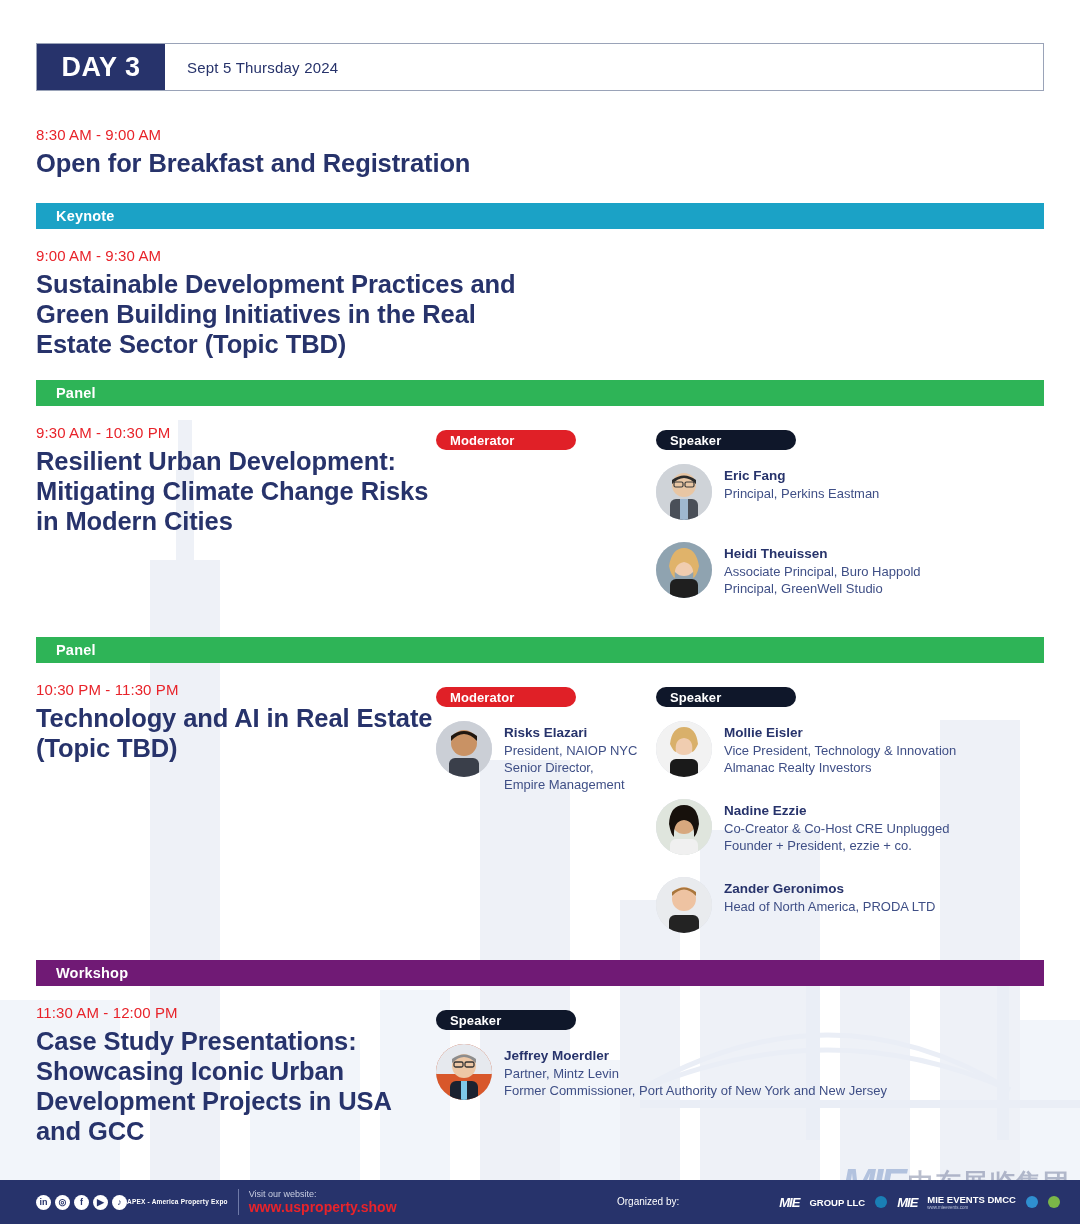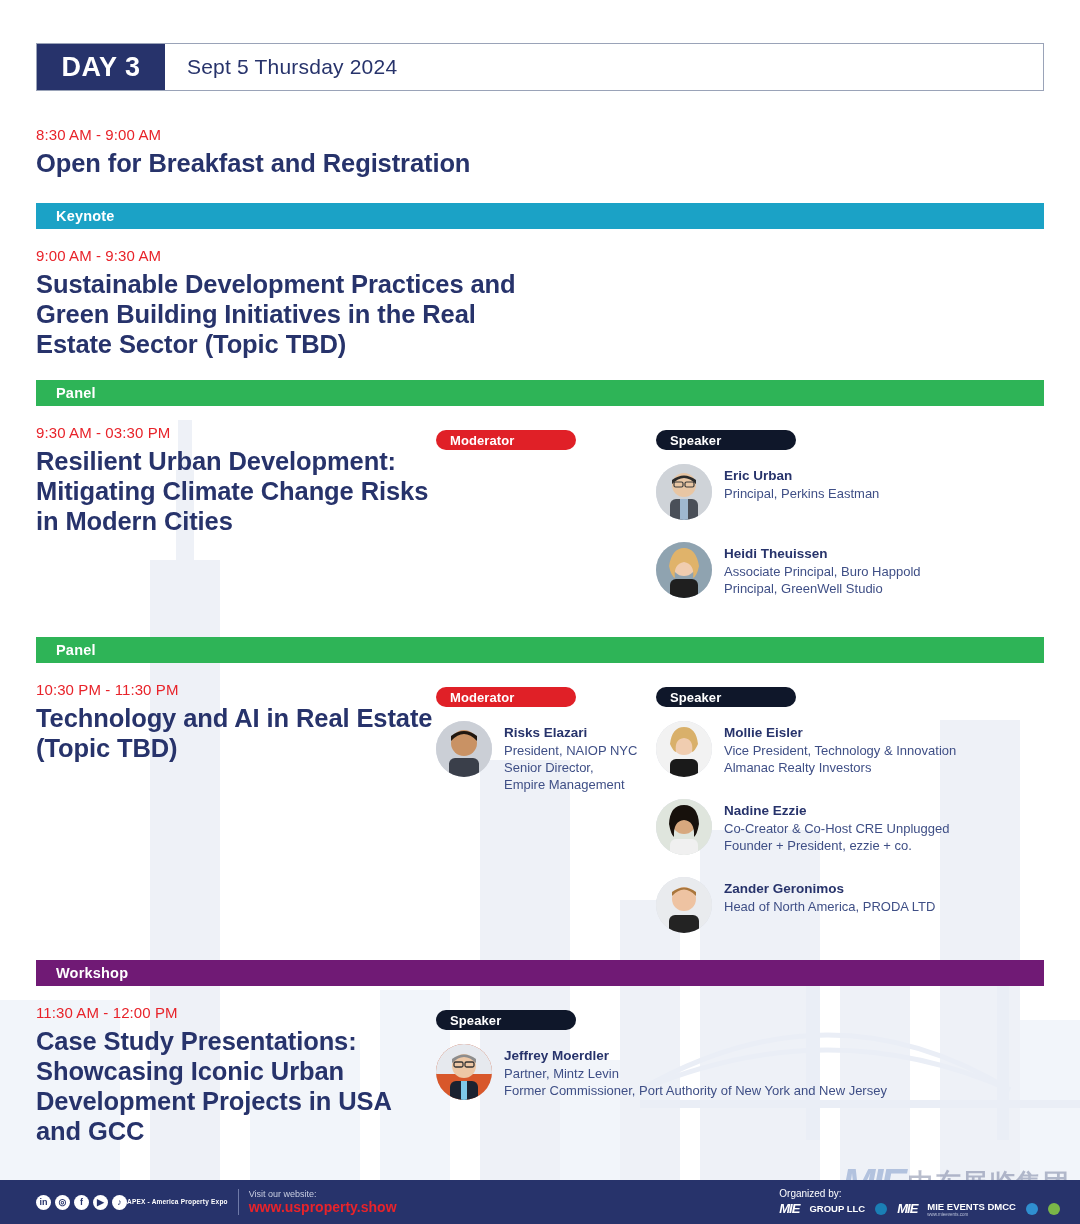--- a/index.html
+++ b/index.html
@@ -50,21 +50,21 @@
     justify-content: center;
     font-size: 27px;
     font-weight: bold;
     letter-spacing: 0.5px;
   }
   .header-date {
     display: flex;
     align-items: center;
     padding-left: 22px;
     color: #27336b;
-    font-size: 21px;
+    font-size: 15px;
     letter-spacing: 0.2px;
   }
 
   
   .session { position: absolute; left: 36px; width: 1008px; }
 
   .cat-banner {
     height: 26px;
     display: flex;
     align-items: center;
@@ -182,22 +182,22 @@
     margin: 0 10px;
   }
   .footer-web { line-height: 1.15; }
   .footer-web .wl1 { color: #c8cde0; font-size: 9px; }
   .footer-web .wl2 { color: #e8232a; font-size: 14px; font-weight: bold; }
 
   .footer-right {
     margin-left: auto;
     padding-right: 20px;
     display: flex;
-    flex-direction: column;
-    align-items: flex-start;
+    flex-direction: row;
+    align-items: center;
   }
   .org-by { color: #ffffff; font-size: 10px; margin-bottom: 2px; margin-right: 100px; }
   .org-logos { display: flex; align-items: center; gap: 10px; }
   .mie-mark {
     color: #ffffff; font-size: 13px; font-weight: bold;
     font-style: italic; letter-spacing: -1px;
   }
   .org-txt { color: #ffffff; font-size: 9.5px; font-weight: bold; }
   .org-sub { color: #b9c0d8; font-size: 4.5px; display: block; font-weight: normal; }
   .badge-dot {
@@ -282,21 +282,21 @@
     <div style="margin-top:18px;">
       <div class="time">9:00 AM - 9:30 AM</div>
       <div class="title wide">Sustainable Development Practices and Green Building Initiatives in the Real Estate Sector (Topic  TBD)</div>
     </div>
   </div>
 
   <div class="session" style="top:380px;">
     <div class="cat-banner cat-panel">Panel</div>
     <div class="people-row" style="margin-top:18px;">
       <div style="width:400px;">
-        <div class="time">9:30 AM - 03:30 PM</div>
+        <div class="time">9:30 AM - 10:30 PM</div>
         <div class="title">Resilient Urban Development: Mitigating Climate Change Risks in Modern Cities</div>
       </div>
 
       <div class="people-col" style="width:220px; padding-top:6px;">
         <div class="role-badge role-moderator">Moderator</div>
       </div>
 
       <div class="people-col" style="width:380px; padding-top:6px;">
         <div class="role-badge role-speaker">Speaker</div>
         <div class="person">
@@ -305,21 +305,21 @@
                 <rect width="56" height="56" fill="#cfd3d8"></rect>
                 <circle cx="28" cy="21" r="12" fill="#e8c6a4"></circle>
                 <path d="M16 20 q12 -12 24 0 v-4 q-12 -9 -24 0z" fill="#2b2b2b"></path>
                 <rect x="14" y="35" width="28" height="23" rx="6" fill="#4a4f58"></rect>
                 <rect x="24" y="35" width="8" height="23" fill="#9fb8d0"></rect>
                 <rect x="18" y="18" width="9" height="5" rx="1.5" fill="none" stroke="#3a3a3a" stroke-width="1.2"></rect>
                 <rect x="29" y="18" width="9" height="5" rx="1.5" fill="none" stroke="#3a3a3a" stroke-width="1.2"></rect>
               </svg>
           </div>
           <div class="person-text">
-            <div class="person-name">Eric Urban</div>
+            <div class="person-name">Eric Fang</div>
             <div class="person-title">Principal, Perkins Eastman</div>
           </div>
         </div>
         <div class="person">
           <div class="avatar">
             <svg viewBox="0 0 56 56">
                 <rect width="56" height="56" fill="#8fa3b0"></rect>
                 <circle cx="28" cy="22" r="12" fill="#f0cdb0"></circle>
                 <path d="M13 24 q3 -18 15 -18 q12 0 15 18 q-2 10 -6 12 q2 -14 -9 -16 q-11 2 -9 16 q-4 -2 -6 -12z" fill="#e0b36a"></path>
                 <rect x="14" y="37" width="28" height="21" rx="6" fill="#1f1f1f"></rect>

